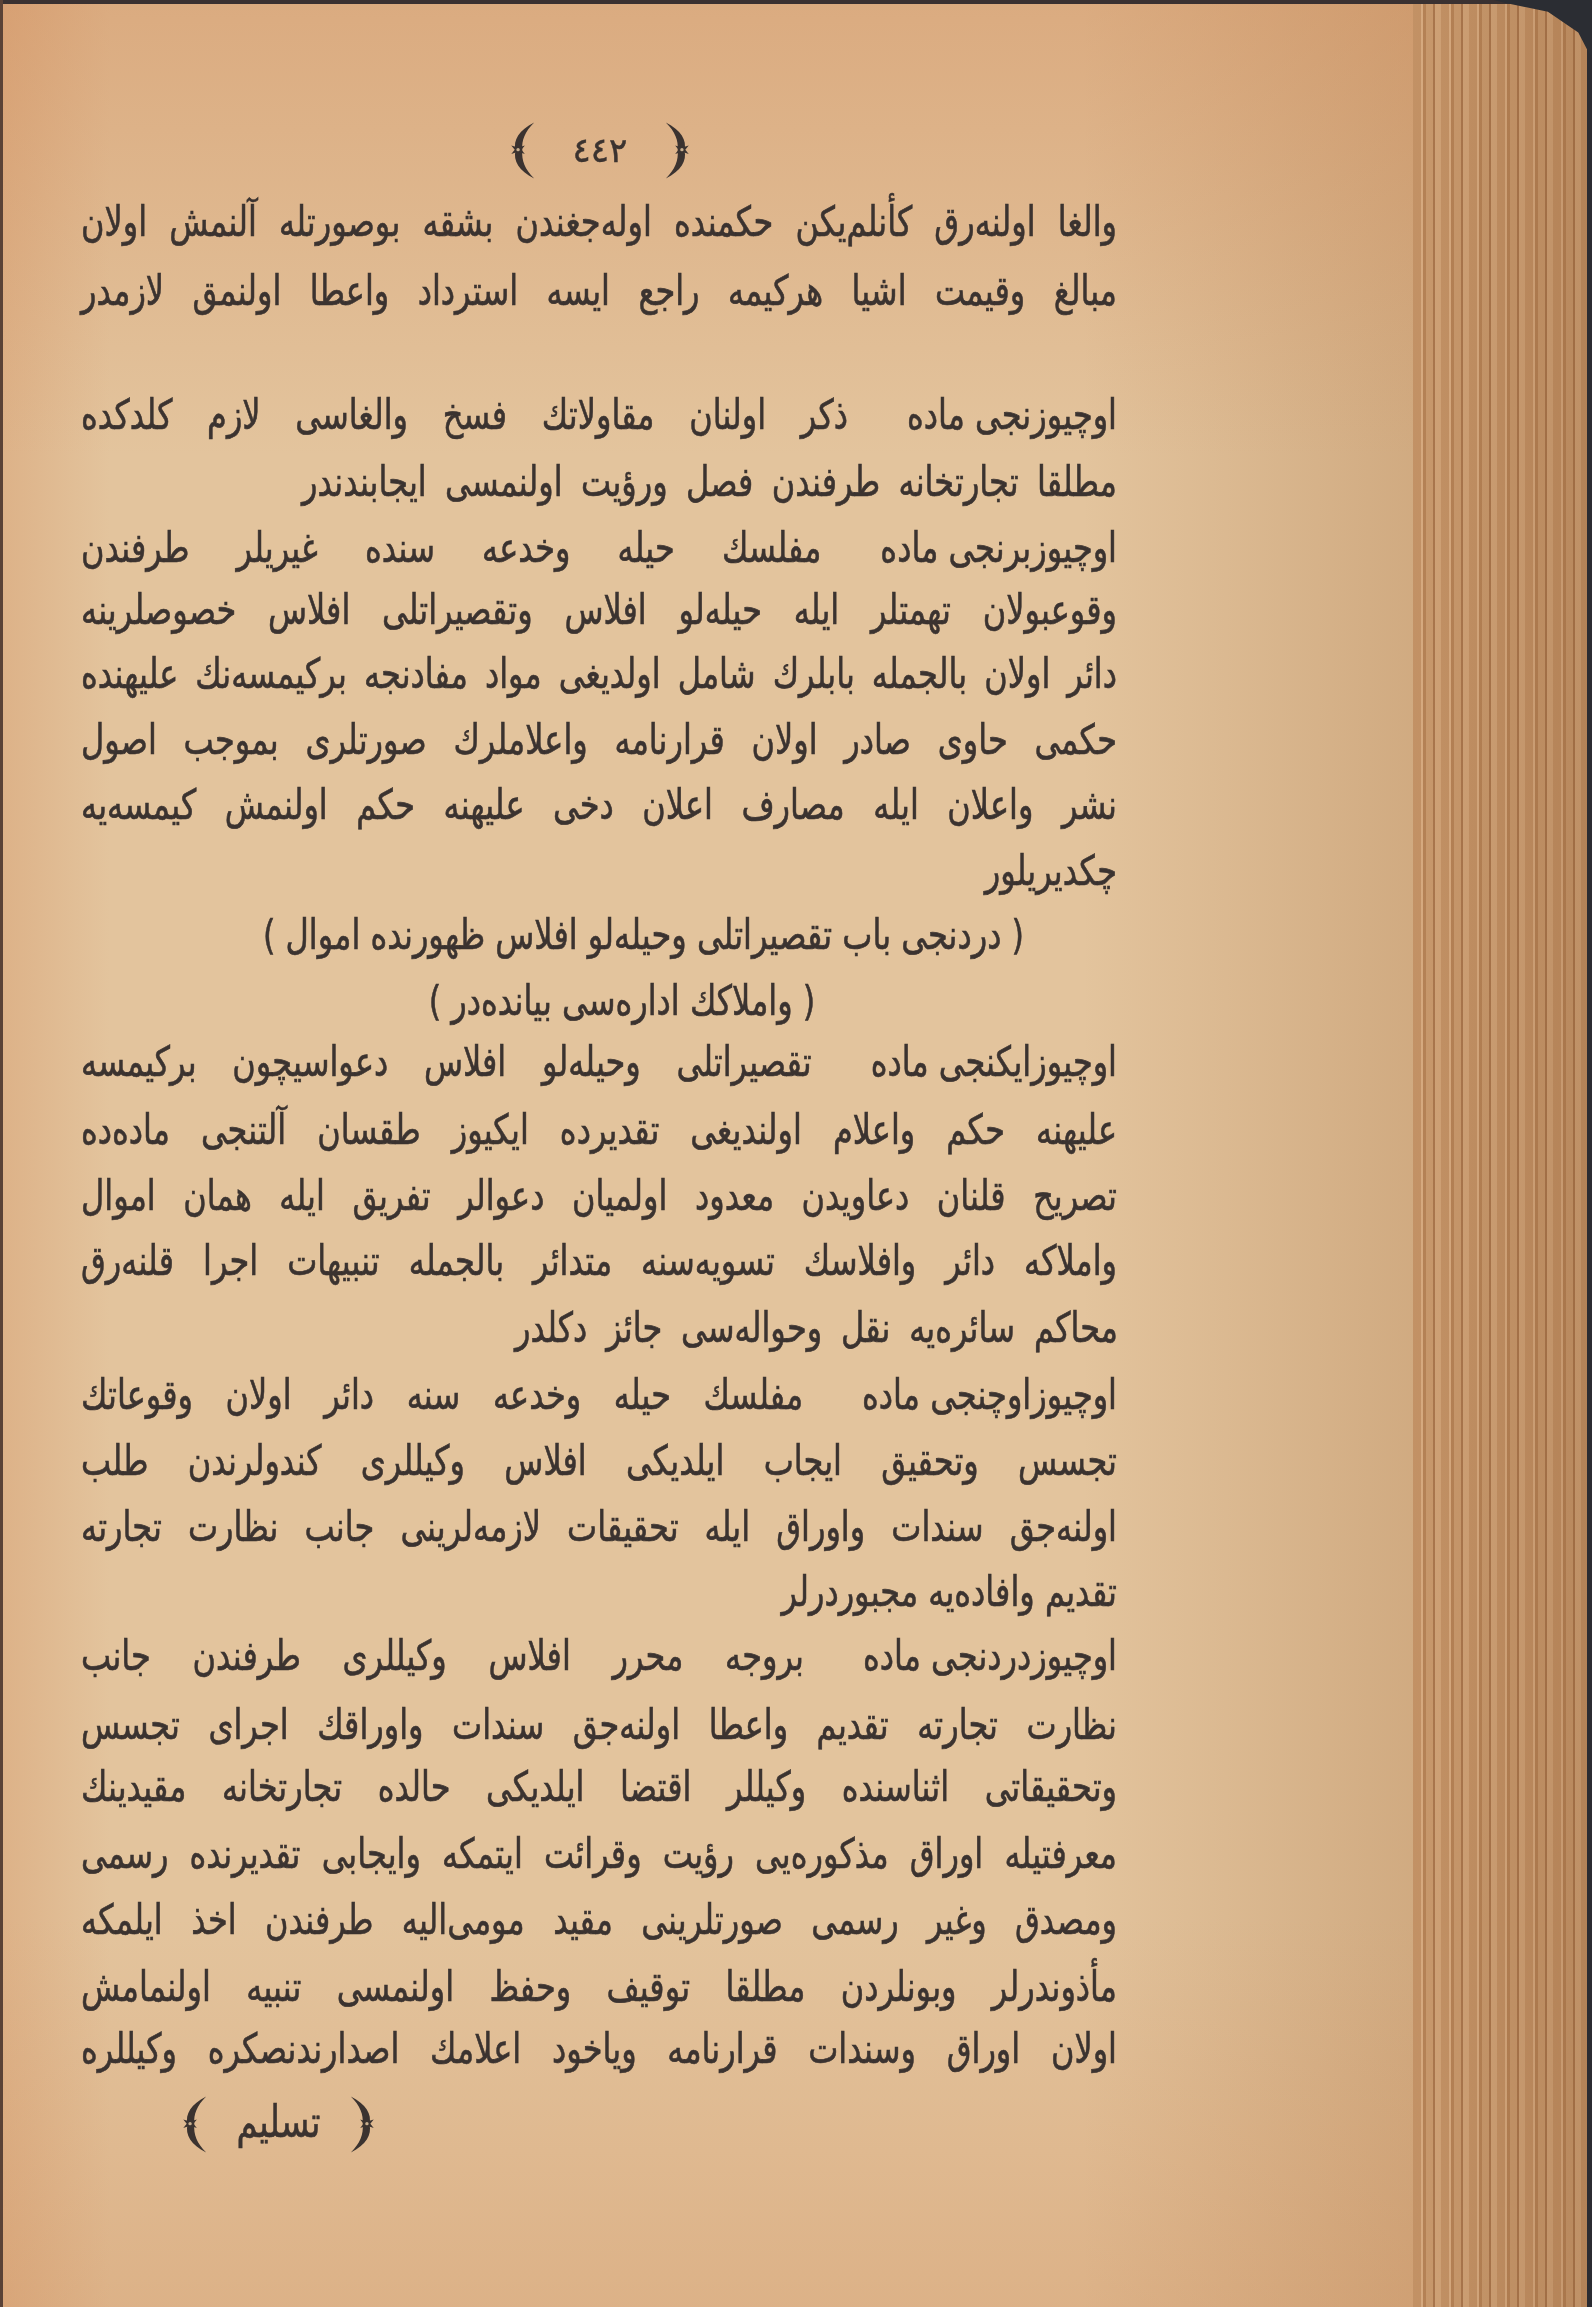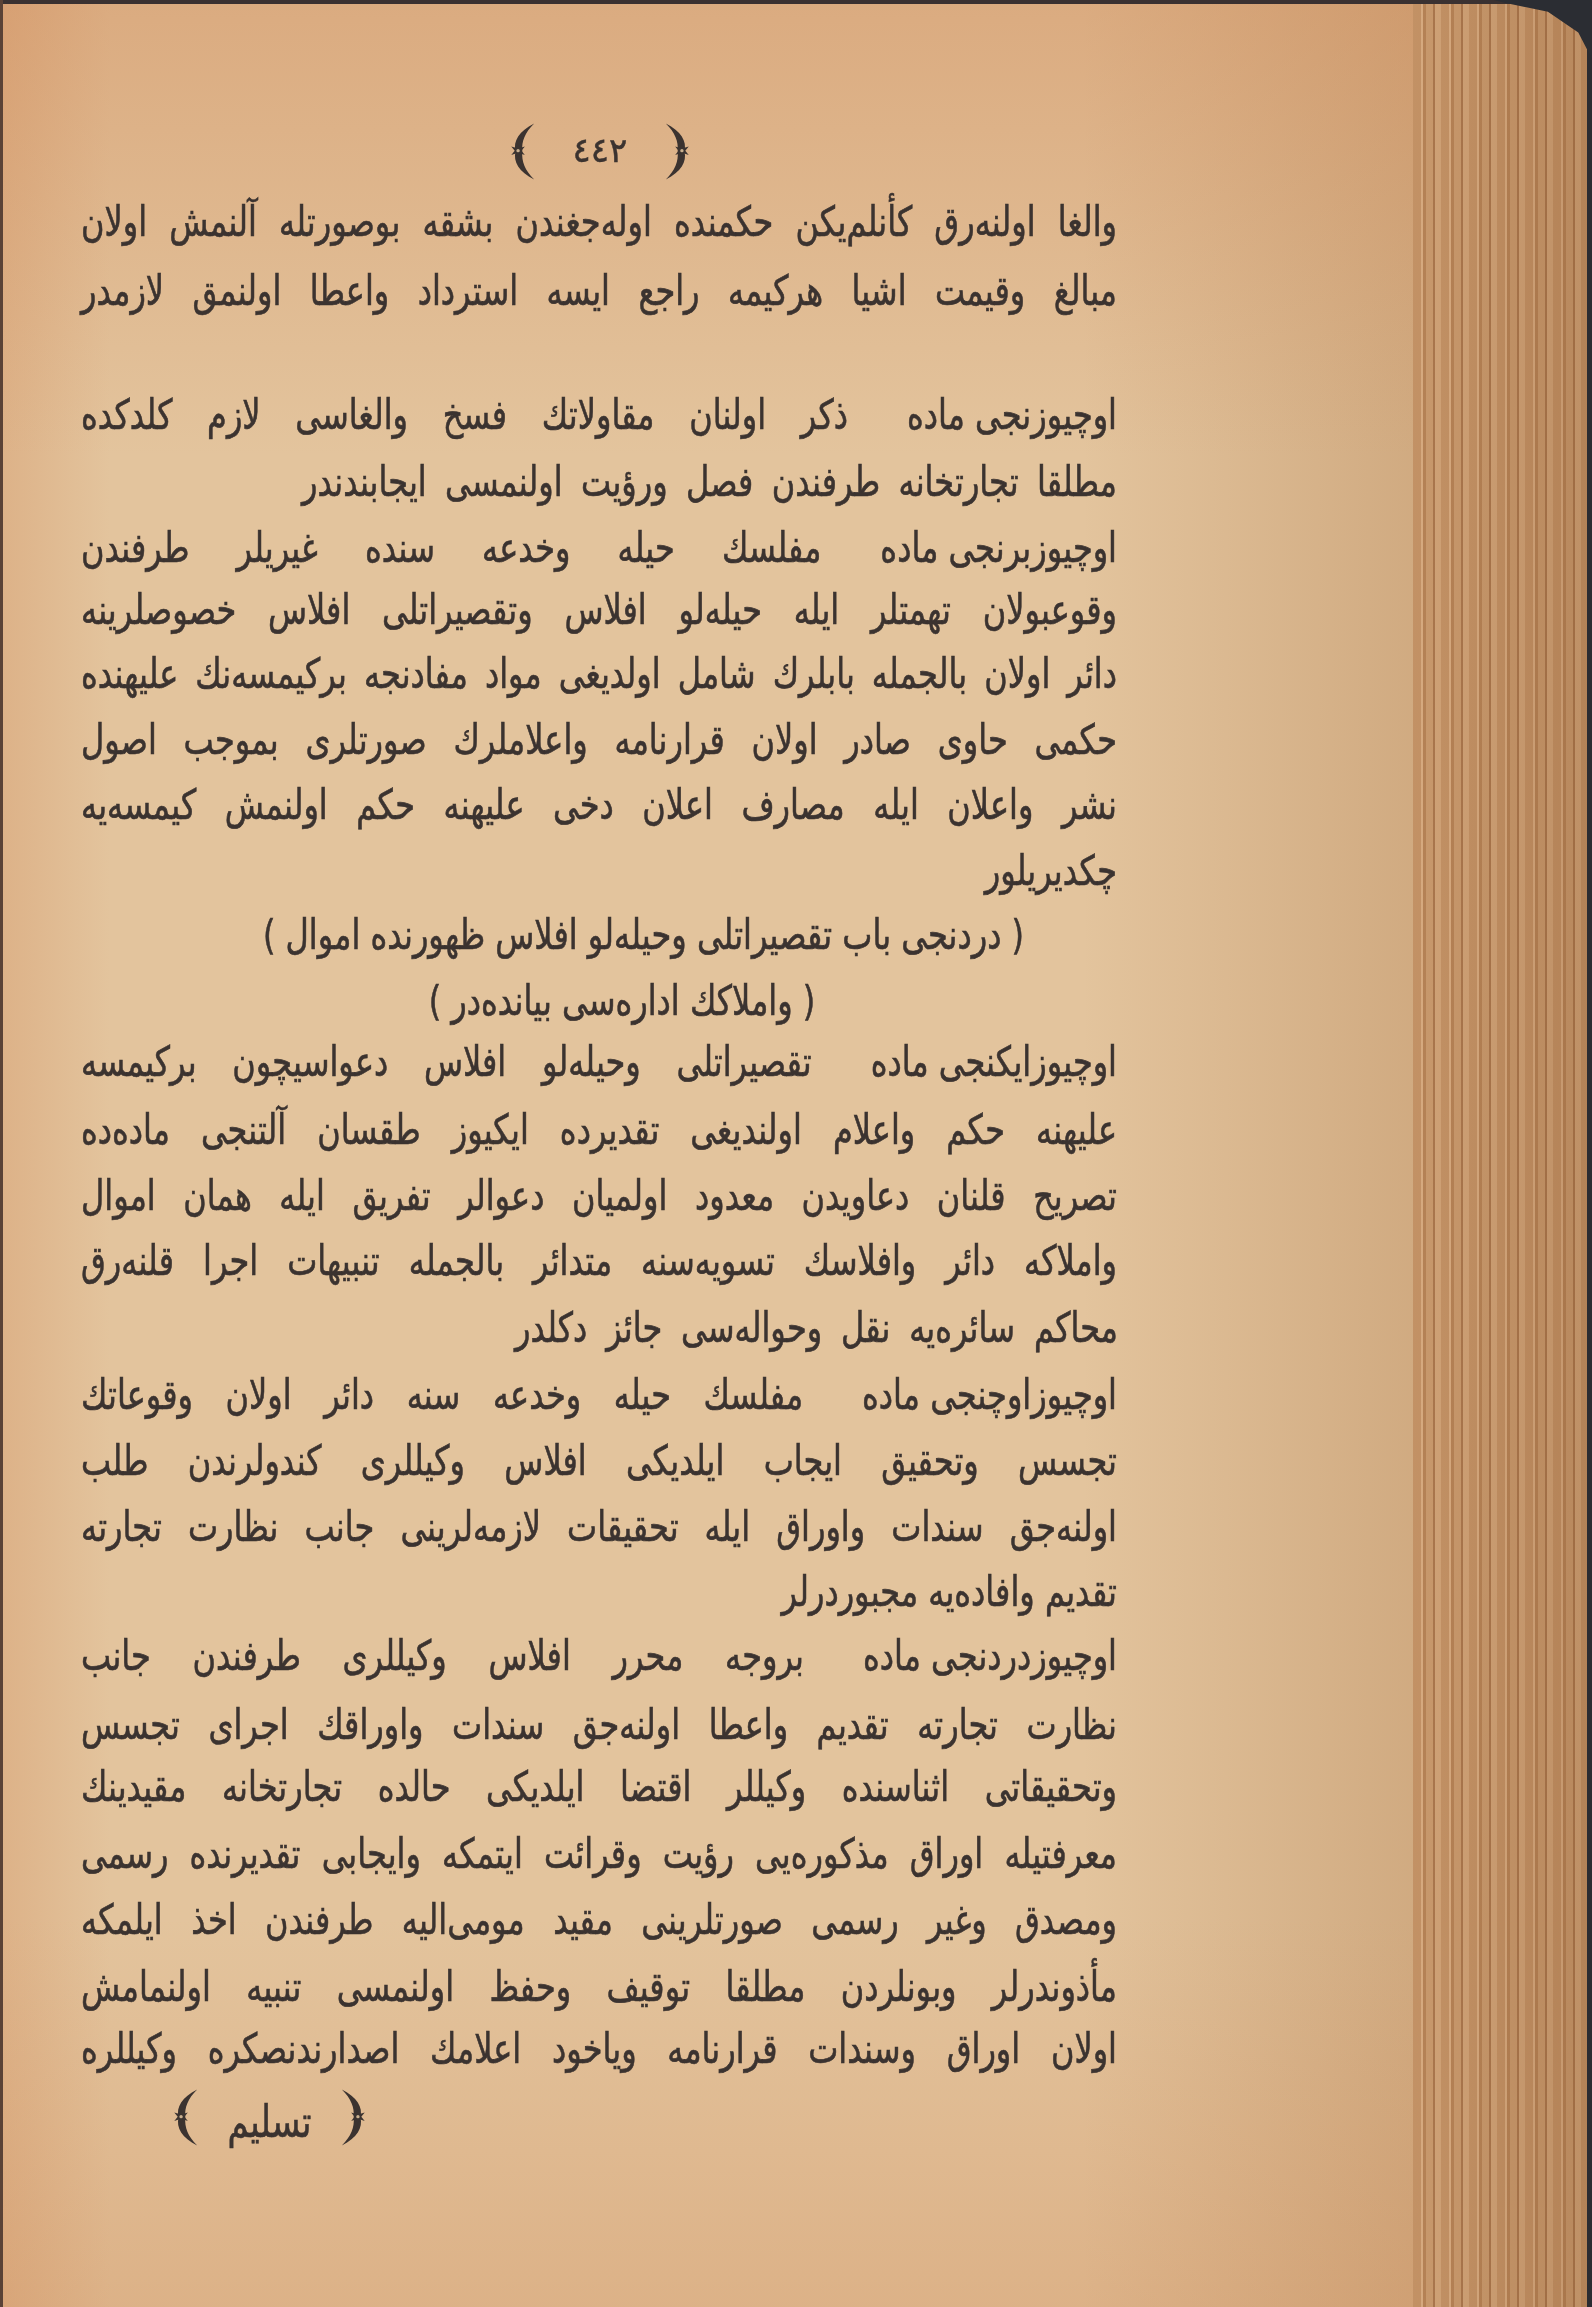--- a/index.html
+++ b/index.html
@@ -30,41 +30,41 @@
   .edge-right { position: absolute; left: 1587px; top: 0; width: 5px; height: 2307px; background: #2b2b31; }
   .corner {
     position: absolute; left: 1494px; top: 0; width: 98px; height: 59px; background: #2b2d33;
     clip-path: polygon(0 0, 100% 0, 100% 100%, 86% 55%, 55% 20%, 12% 5%);
   }
 
   .ink { color: #3b3330; -webkit-text-stroke: 0.5px #3b3330; }
 
   .pagenum {
     position: absolute; left: 507px; top: 118px; width: 186px; height: 64px;
-    display: flex; align-items: flex-end; justify-content: space-between; direction: ltr;
+    display: flex; align-items: center; justify-content: space-between; direction: ltr;
   }
   .pagenum .num { font-size: 34px; line-height: 64px; }
   .orn { width: 34px; height: 61px; display: block; }
   .orn.flip { transform: scaleX(-1); }
 
   .line {
     position: absolute; left: 81px; width: 1036px; height: 66px; line-height: 66px;
     direction: rtl; white-space: nowrap; font-size: 32px;
     transform: scaleY(1.3); transform-origin: center;
   }
   .full { text-align: justify; text-align-last: justify; }
   .short { text-align: right; }
   .article { display: flex; gap: 59px; }
   .article .label { flex: 0 0 auto; }
   .article .txt { flex: 1 1 auto; text-align: justify; text-align-last: justify; }
   .heading { text-align: center; text-align-last: center; }
 
   .catch {
-    position: absolute; left: 170px; top: 2087px; width: 199px; height: 68px;
-    display: flex; align-items: flex-start; justify-content: space-between; direction: ltr;
+    position: absolute; left: 179px; top: 2087px; width: 199px; height: 68px;
+    display: flex; align-items: flex-end; justify-content: space-between; direction: ltr;
   }
   .catch .word { font-size: 34px; line-height: 68px; transform: scaleY(1.3); display: inline-block; }
 </style>
 </head>
 <body>
 
 <div class="page"></div>
 <div class="stack"></div>
 <div class="edge-top"></div>
 <div class="edge-left"></div>

